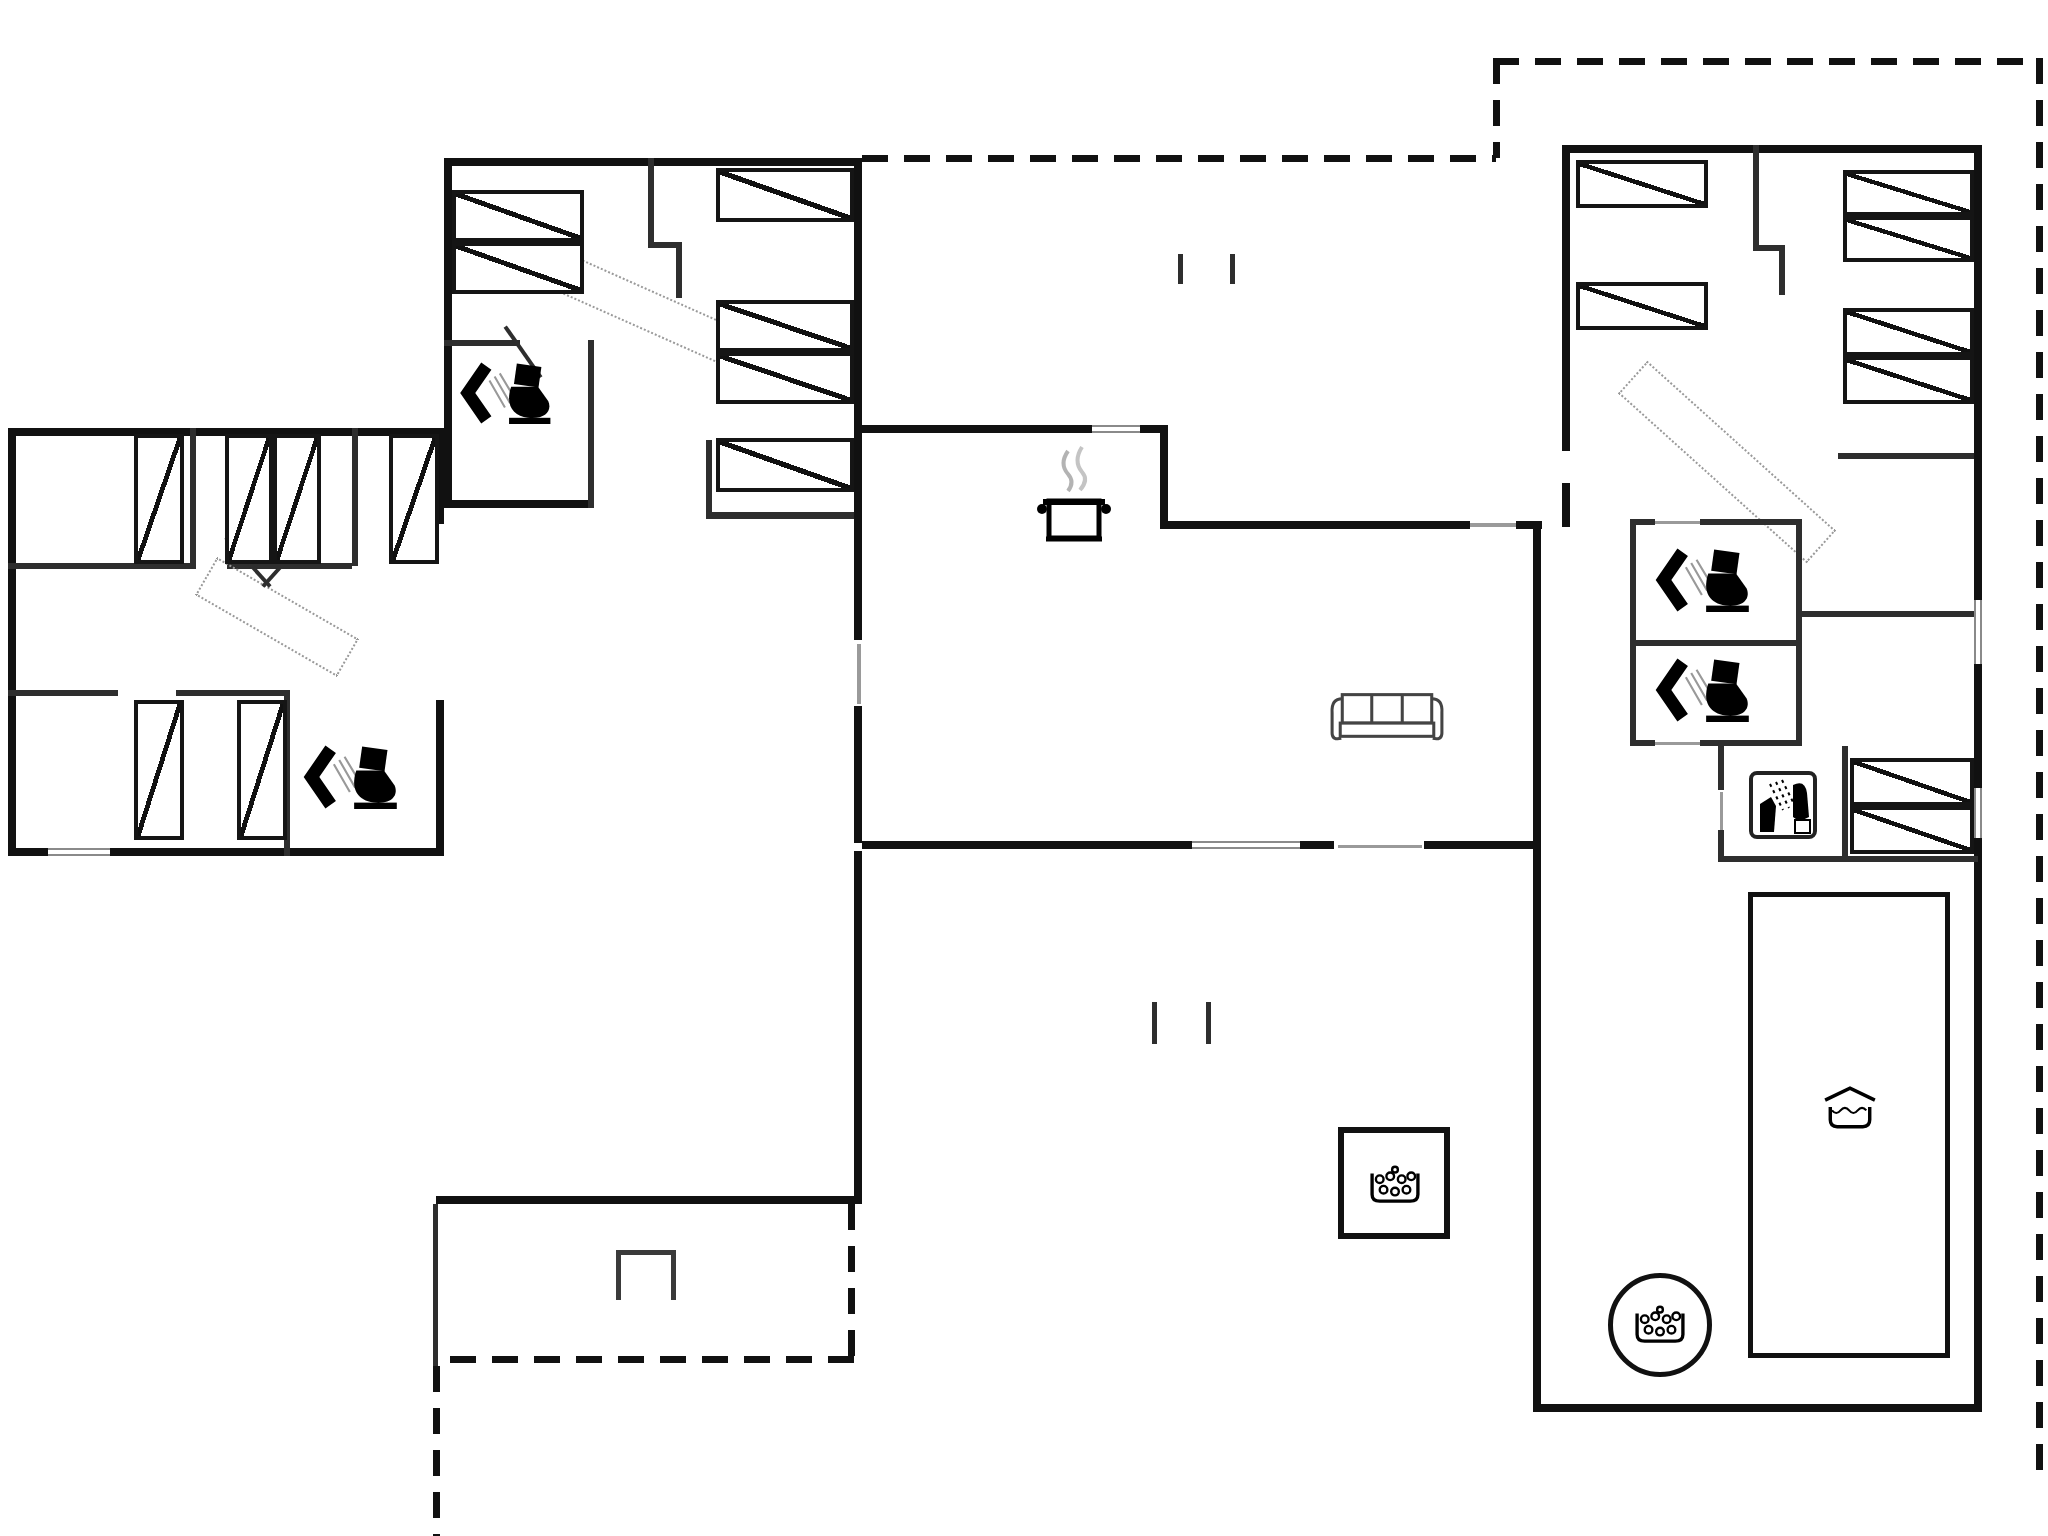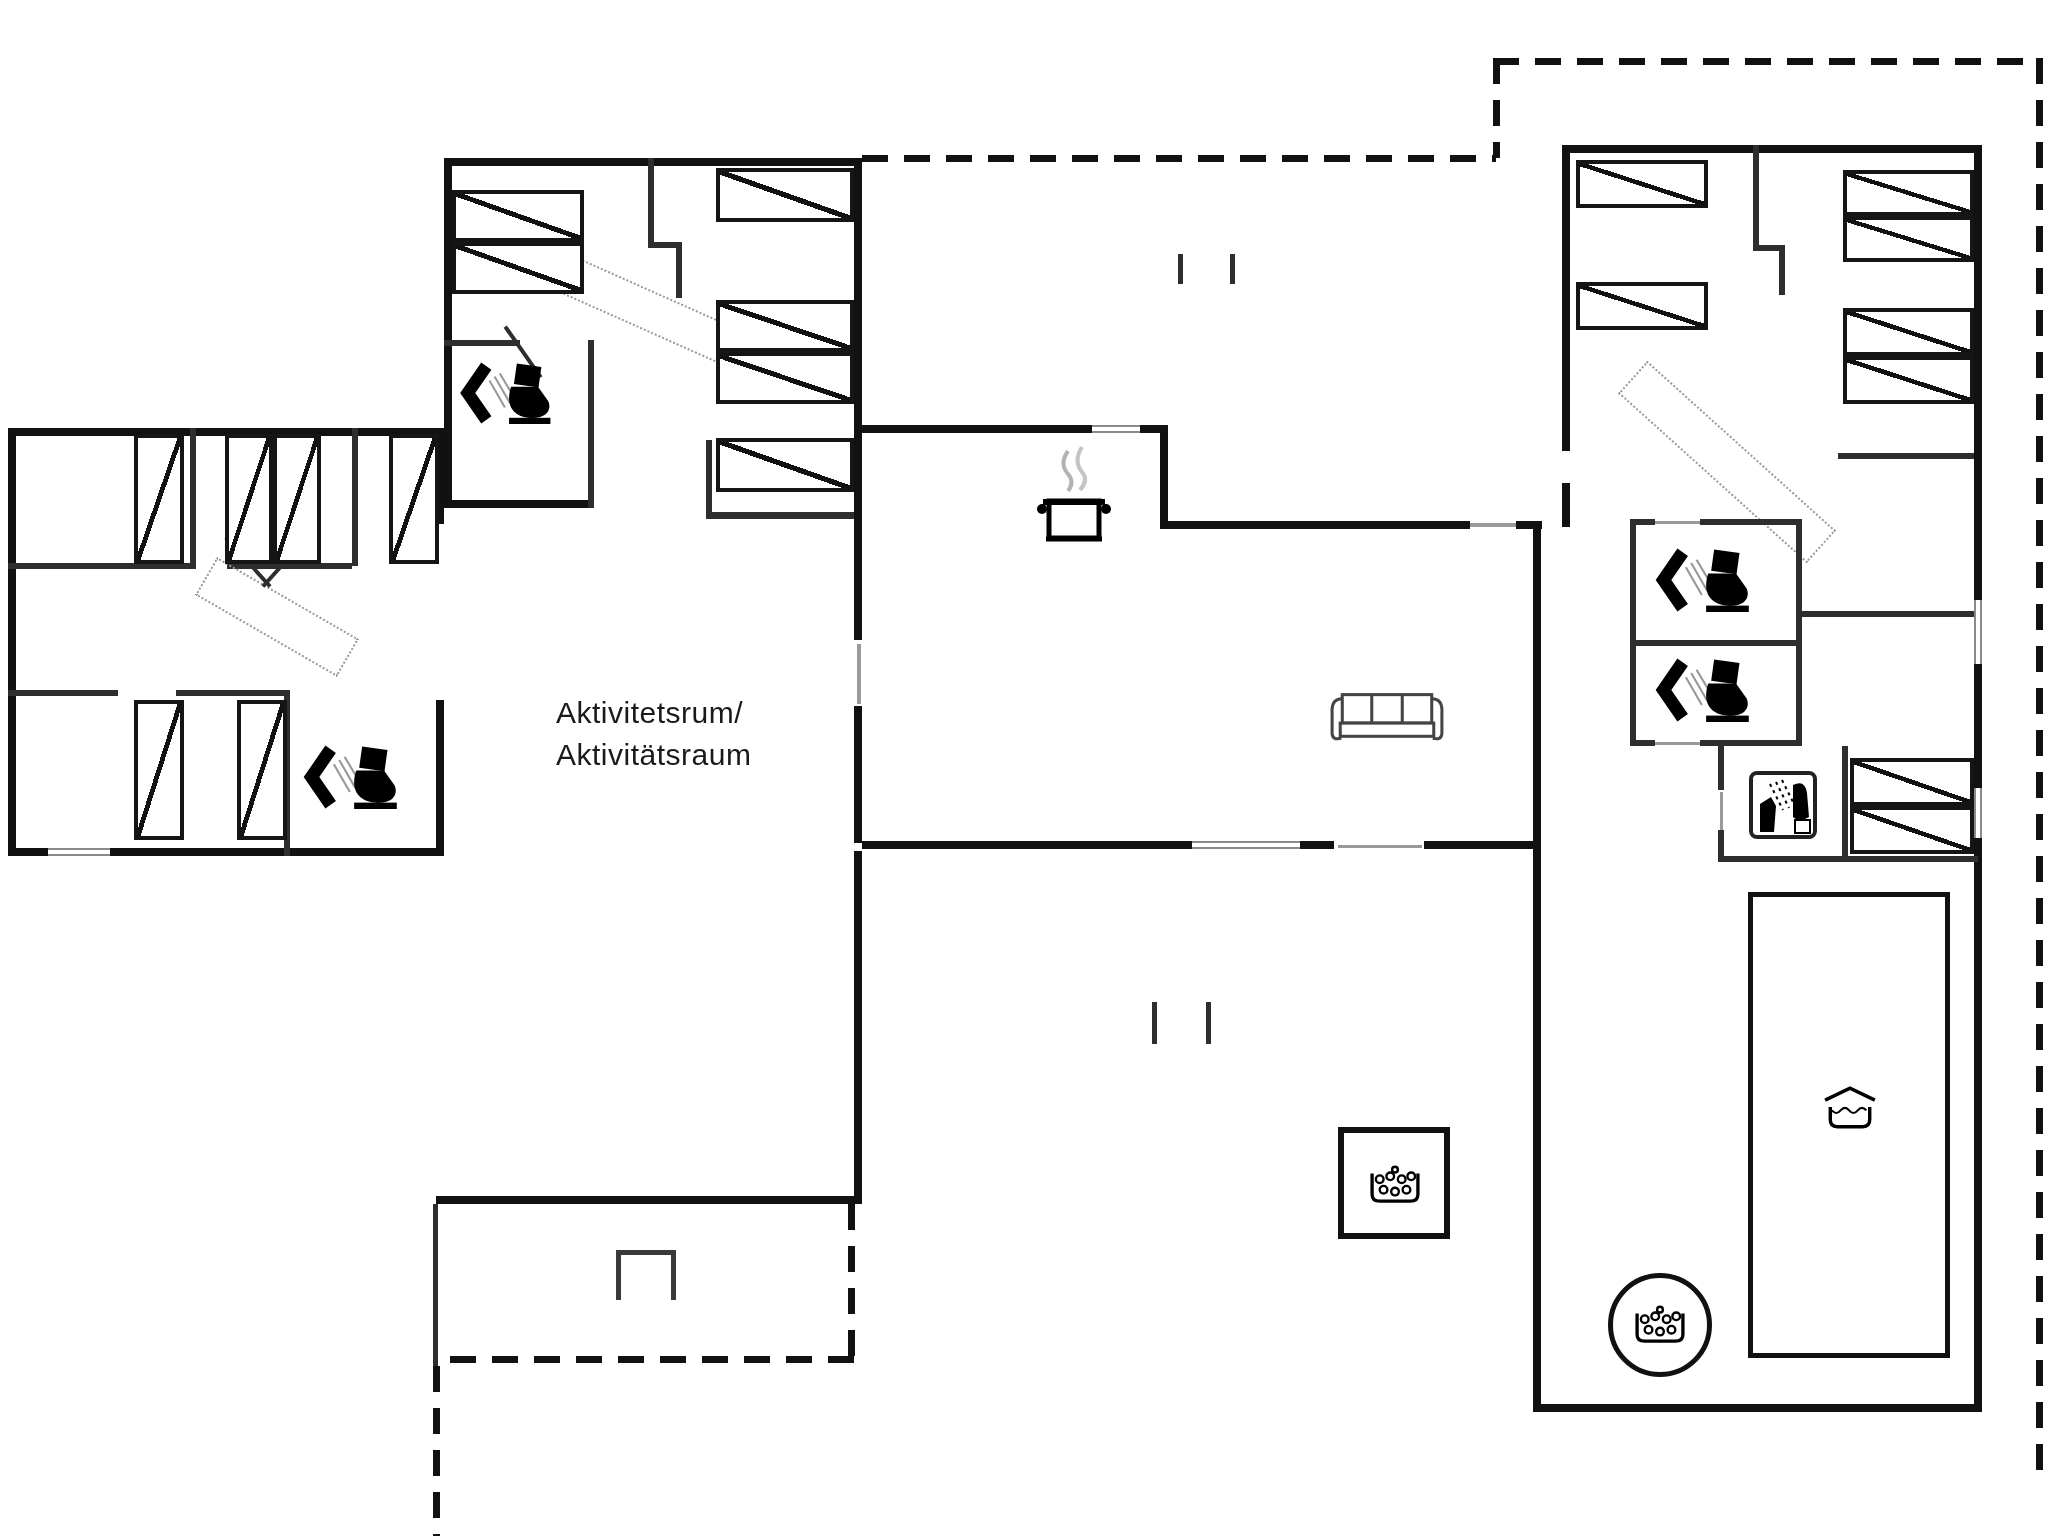--- a/index.html
+++ b/index.html
@@ -94,24 +94,20 @@
       <path d="M54 24 C48 42 56 52 70 54 C86 56 94 48 90 38 L80 24 Z" fill="#000"></path>
       <rect x="52" y="54" width="40" height="6" fill="#000"></rect>
     </svg>
   </div>
 
   <div class="wall" style="left:436px;top:1196px;width:426px;height:8px;"></div>
   <div class="wall" style="left:854px;top:432px;width:8px;height:208px;"></div>
   <div class="lite" style="left:857px;top:644px;width:4px;height:60px;"></div>
   <div class="wall" style="left:854px;top:706px;width:8px;height:137px;"></div>
   <div class="wall" style="left:854px;top:851px;width:8px;height:353px;"></div>
-  <div id="room-label">
-    <div>Aktivitetsrum/</div>
-    <div>Aktivitätsraum</div>
-  </div>
 
   <div class="wall" style="left:862px;top:425px;width:230px;height:8px;"></div>
   <div class="winH" style="left:1092px;top:425px;width:48px;"></div>
   <div class="wall" style="left:1140px;top:425px;width:28px;height:8px;"></div>
   <div class="wall" style="left:1160px;top:425px;width:8px;height:104px;"></div>
   <div class="wall" style="left:1160px;top:521px;width:310px;height:8px;"></div>
   <div class="lite" style="left:1470px;top:523px;width:46px;height:4px;"></div>
   <div class="wall" style="left:1516px;top:521px;width:26px;height:8px;"></div>
   <div class="wall" style="left:862px;top:841px;width:330px;height:8px;"></div>
   <div class="winH" style="left:1192px;top:841px;width:108px;"></div>

